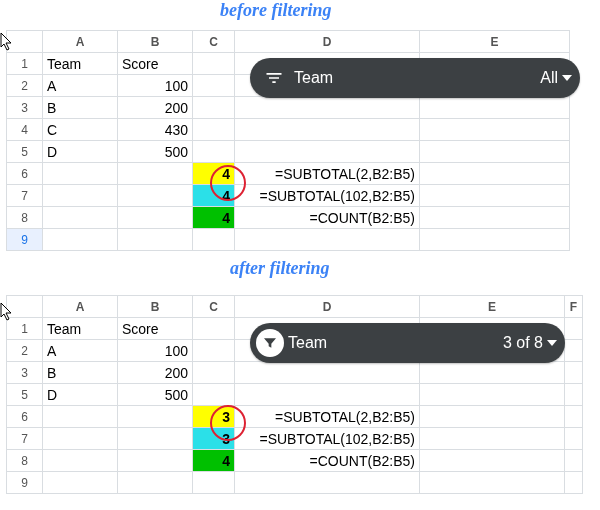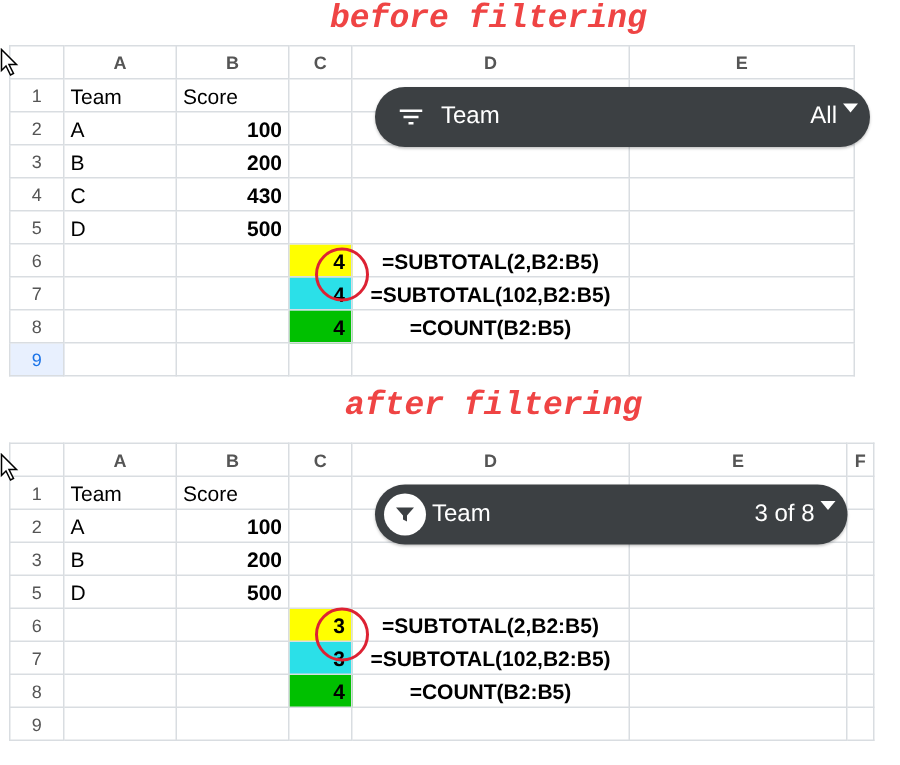--- a/index.html
+++ b/index.html
@@ -1,36 +1,36 @@
 <!DOCTYPE html>
 <html><head>
 <meta charset="utf-8">
 <style>
   html,body{margin:0;padding:0;background:#fff;font-family:Arial,Helvetica,sans-serif;font-size:14px;color:#000;}
   .canvas{position:relative;width:600px;height:510px;}
   .cursor{position:absolute;width:0;height:0;z-index:50;}
   .cursor svg{position:absolute;left:0;top:0;}
-  .caption{position:absolute;font-family:Liberation Mono, monospace;font-style:italic;color:#ef4444;font-size:22px;font-weight:600;}
+  .caption{position:absolute;font-family:Liberation Serif, serif;font-style:italic;color:#3b82f6;font-size:18px;font-weight:600;}
   .grid{position:absolute;border-collapse:collapse;table-layout:fixed;}
   .grid td,.grid th{border:1px solid #d9dde1;height:22px;box-sizing:border-box;padding:0 4px;white-space:nowrap;overflow:visible;}
   .grid .rowhdr{width:36px;text-align:center;background:#fff;color:#555;font-size:12px;}
   .grid .colhdr{background:#fff;color:#555;font-size:12px;text-align:center;}
   .grid .rowsel{background:#e8f0fe;color:#1a73e8;}
   .grid .left{text-align:left;}
-  .grid .right{text-align:right;font-weight:bold;}
+  .grid .right{text-align:right;}
   .grid .yellow{background:#ffff00;}
   .grid .cyan{background:#2be0e8;}
   .grid .green{background:#00c000;}
   .grid .bold{font-weight:700;}
-  .grid td.formula{text-align:center;position:relative;font-weight:bold;}
+  .grid td.formula{text-align:right;position:relative;}
   .chip{position:absolute;height:40px;background:#3c4043;border-radius:20px;display:flex;align-items:center;color:#fff;font-size:16px;box-shadow:0 1px 2px rgba(0,0,0,0.25);}
   .chip .ic{width:32px;display:flex;align-items:center;justify-content:center;margin-left:8px;}
   .chip .lbl{margin-left:4px;}
   .chip .spacer{flex:1;}
-  .chip .val{margin-right:8px;display:flex;gap:4px;}
+  .chip .val{margin-right:8px;display:flex;align-items:center;gap:4px;}
   .chip .circ{width:28px;height:28px;border-radius:50%;background:#fff;display:flex;align-items:center;justify-content:center;margin-left:6px;}
   .chip .circ svg path{fill:#3c4043;}
   .tri{width:0;height:0;border-left:5px solid transparent;border-right:5px solid transparent;border-top:6px solid #fff;}
   .ring{position:absolute;width:32px;height:32px;border:2px solid #d23;border-radius:50%;pointer-events:none;}
 </style>
 </head>
 <body>
 
 <div class="canvas">
 

